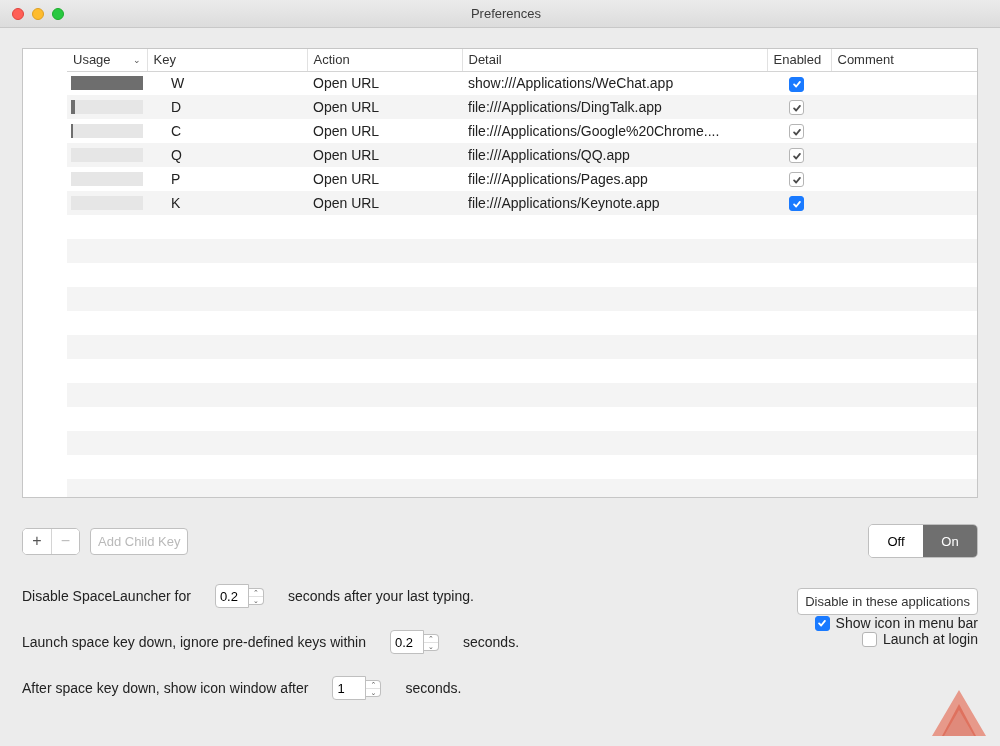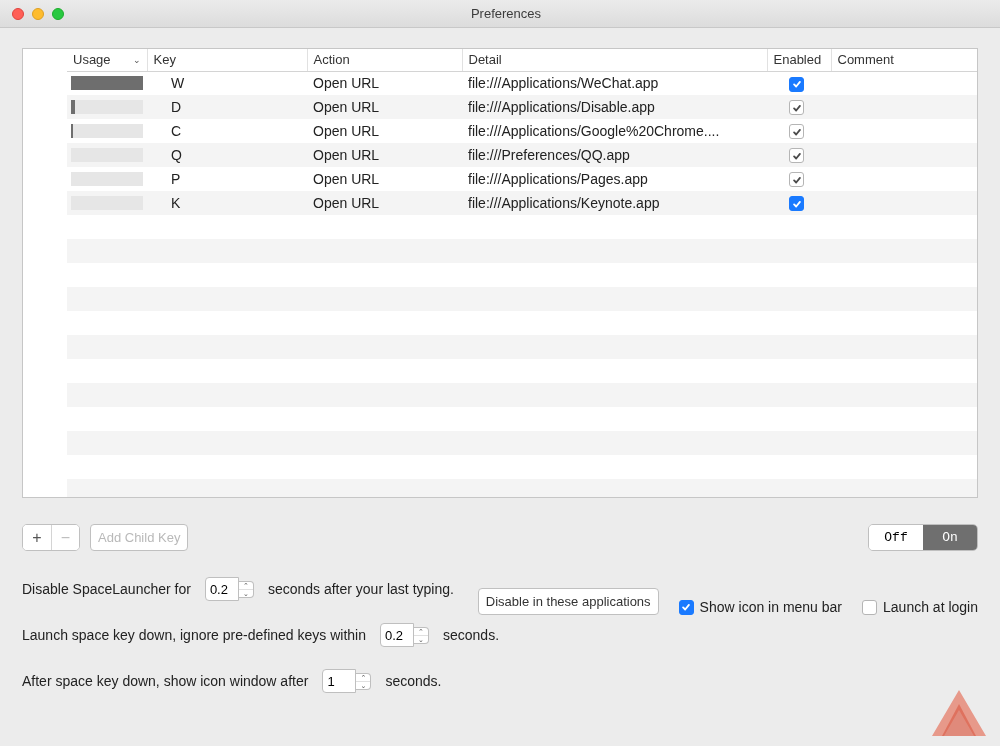--- a/index.html
+++ b/index.html
@@ -186,43 +186,42 @@
   .btn.disabled { color: #b9b9b9; }
   .spacer { flex: 1; }
   .toggle-seg {
     display: inline-flex;
     border: 1px solid #bfbfbf;
     border-radius: 5px;
     overflow: hidden;
   }
   .toggle-seg button {
     width: 54px;
-    height: 25px;
+    height: 32px;
     border: none;
     font-size: 13px;
     background: #fff;
     cursor: pointer;
-    font-family: Liberation Mono, monospace;
   }
   .toggle-seg button.active {
     background: #6f6f6f;
     color: #fff;
   }
   .settings {
     margin-top: 26px;
     display: flex;
     flex-direction: column;
     gap: 22px;
     font-size: 14px;
     color: #222;
   }
   .srow {
     display: flex;
     align-items: center;
-    gap: 14px;
+    gap: 24px;
   }
   .stepper {
     display: inline-flex;
     align-items: center;
     height: 24px;
   }
   .stepper input {
     width: 34px;
     height: 24px;
     border: 1px solid #bfbfbf;
@@ -249,23 +248,22 @@
     justify-content: center;
     color: #555;
     cursor: pointer;
   }
   .stepper .arrows span + span { border-top: 1px solid #e0e0e0; }
   .right-col {
     position: absolute;
     right: 22px;
     top: 588px;
     display: flex;
-    flex-direction: row;
+    flex-direction: column;
     align-items: flex-end;
-    gap: 20px;
   }
   .cb-label {
     display: flex;
     align-items: center;
     gap: 6px;
     font-size: 14px;
     color: #222;
   }
   .logo {
     position: absolute;
@@ -315,37 +313,37 @@
         </thead>
         <tbody id="tbody">
             <tr>
               <td>
                 <div class="usage-bar">
                   <div class="usage-fill" style="width: 100%;"></div>
                 </div>
               </td>
               <td style="padding-left: 24px;">W</td>
               <td>Open URL</td>
-              <td>file:///Applications/WeChat.app</td>
+              <td>show:///Applications/WeChat.app</td>
               <td class="cb-cell"><span class="checkbox checked blue">
                   <svg class="chk" viewBox="0 0 12 12">
                     <path d="M2.5 6.5 L5 9 L9.5 3.5"></path>
                   </svg>
                 </span></td>
               <td></td>
             </tr>
             <tr>
               <td>
                 <div class="usage-bar">
                   <div class="usage-fill" style="width: 5%;"></div>
                 </div>
               </td>
               <td style="padding-left: 24px;">D</td>
               <td>Open URL</td>
-              <td>file:///Applications/Disable.app</td>
+              <td>file:///Applications/DingTalk.app</td>
               <td class="cb-cell"><span class="checkbox checked gray">
                   <svg class="chk" viewBox="0 0 12 12">
                     <path d="M2.5 6.5 L5 9 L9.5 3.5"></path>
                   </svg>
                 </span></td>
               <td></td>
             </tr>
             <tr>
               <td>
                 <div class="usage-bar">
@@ -363,21 +361,21 @@
               <td></td>
             </tr>
             <tr>
               <td>
                 <div class="usage-bar">
                   <div class="usage-fill" style="width: 0%;"></div>
                 </div>
               </td>
               <td style="padding-left: 24px;">Q</td>
               <td>Open URL</td>
-              <td>file:///Preferences/QQ.app</td>
+              <td>file:///Applications/QQ.app</td>
               <td class="cb-cell"><span class="checkbox checked gray">
                   <svg class="chk" viewBox="0 0 12 12">
                     <path d="M2.5 6.5 L5 9 L9.5 3.5"></path>
                   </svg>
                 </span></td>
               <td></td>
             </tr>
             <tr>
               <td>
                 <div class="usage-bar">

